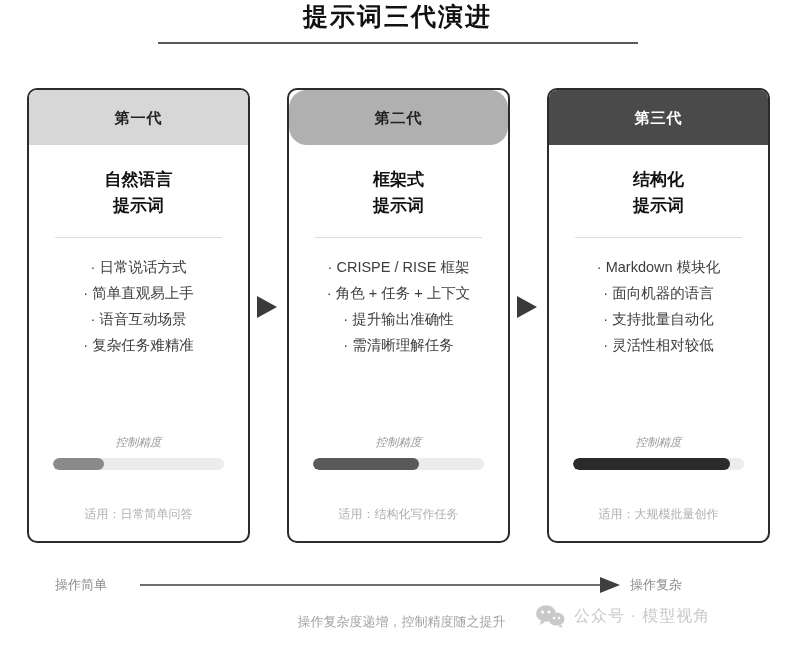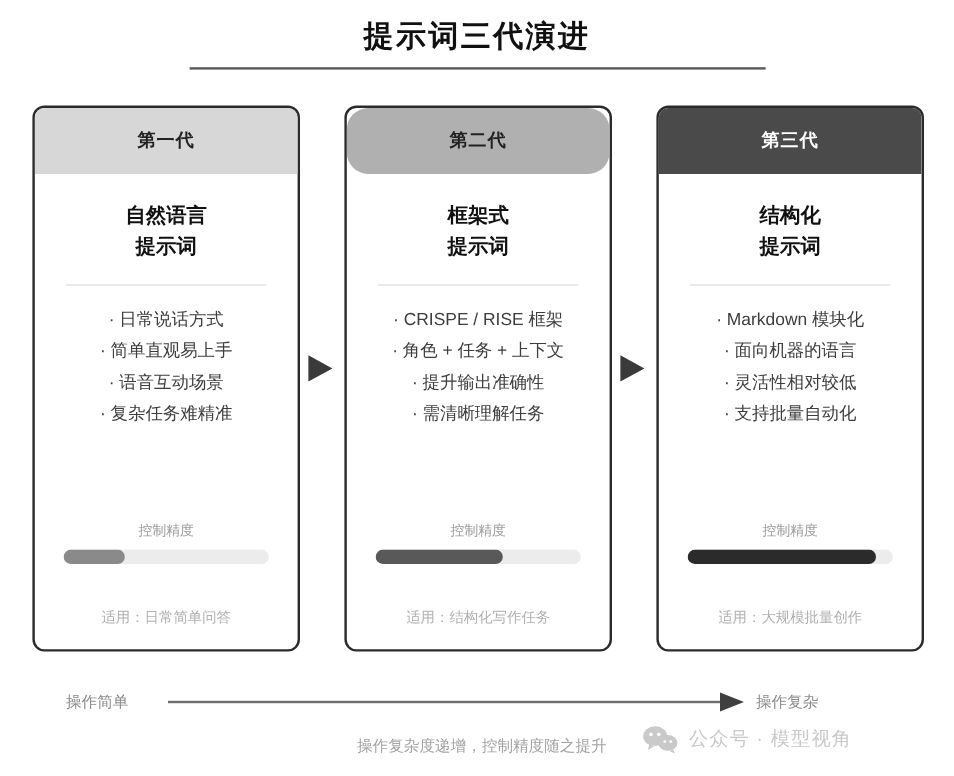--- a/index.html
+++ b/index.html
@@ -12,21 +12,21 @@
     background: #ffffff;
     font-family: "Liberation Sans", "DejaVu Sans", sans-serif;
     color: #222222;
     overflow: hidden;
     position: relative;
   }
 
   
   .title-block {
     width: 795px;
-    padding-top: 14px;
+    padding-top: 0;
     text-align: center;
   }
   .main-title {
     font-size: 25px;
     font-weight: bold;
     letter-spacing: 2px;
     color: #111111;
     line-height: 32px;
   }
   .title-rule {
@@ -100,20 +100,21 @@
 
   .meter-wrap {
     margin-top: auto;
     padding-bottom: 8px;
   }
   .meter-label {
     text-align: center;
     font-size: 11.5px;
     color: #9a9a9a;
     margin-bottom: 8px;
+    font-style: italic;
   }
   .meter-track {
     height: 12px;
     border-radius: 6px;
     background: #ececec;
     overflow: hidden;
   }
   .meter-fill {
     height: 100%;
     border-radius: 6px;
@@ -279,22 +280,22 @@
     <div class="card-header gen3">第三代</div>
     <div class="card-body">
       <div class="card-title">
         <div>结构化</div>
         <div>提示词</div>
       </div>
       <div class="divider"></div>
       <div class="bullets">
         <div class="bullet-item">· Markdown 模块化</div>
         <div class="bullet-item">· 面向机器的语言</div>
+        <div class="bullet-item">· 支持批量自动化</div>
         <div class="bullet-item">· 灵活性相对较低</div>
-        <div class="bullet-item">· 支持批量自动化</div>
       </div>
       <div class="meter-wrap">
         <div class="meter-label">控制精度</div>
         <div class="meter-track">
           <div class="meter-fill" style="width: 92%; background: rgb(43, 43, 43);"></div>
         </div>
       </div>
       <div class="card-footnote">适用：大规模批量创作</div>
     </div>
   </div>

